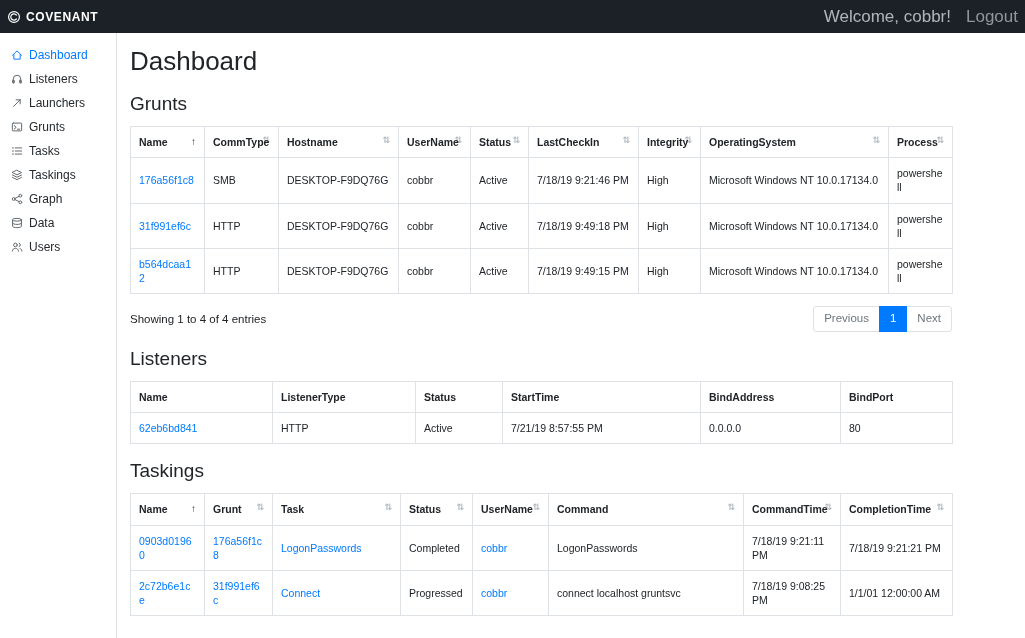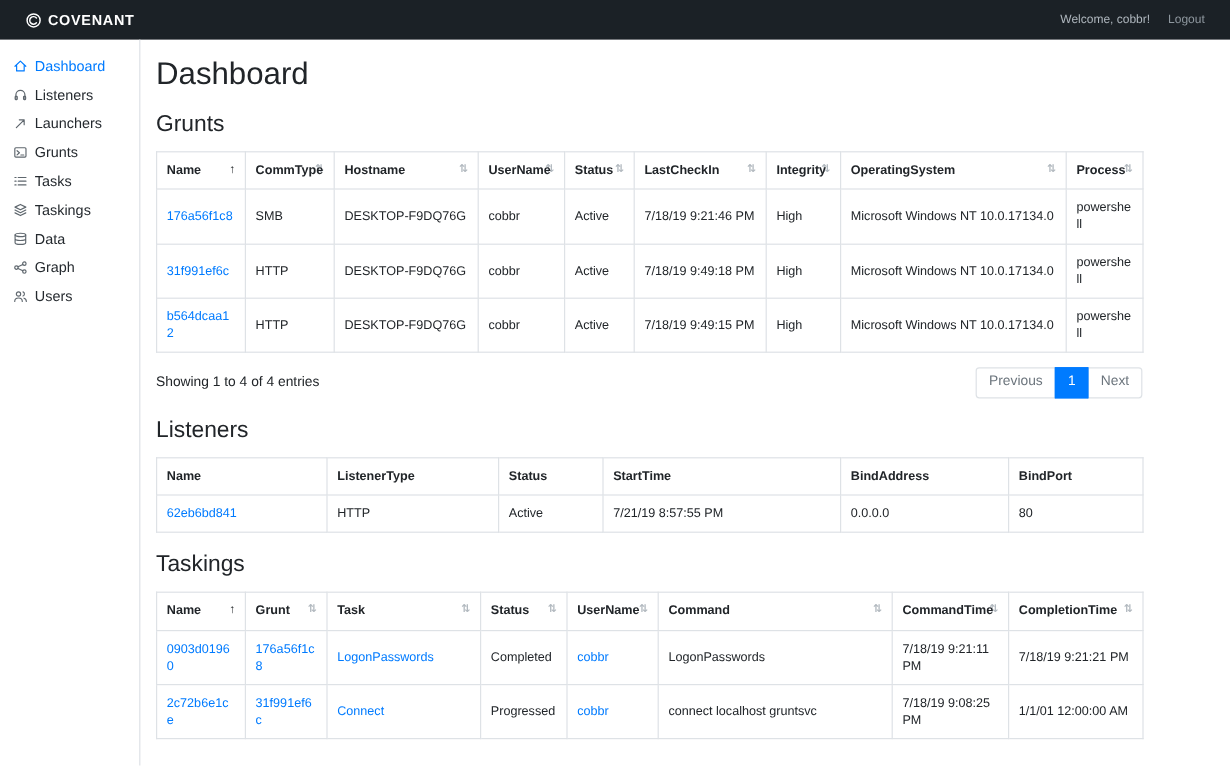--- a/index.html
+++ b/index.html
@@ -1,22 +1,22 @@
 <!DOCTYPE html>
 <html style="--accent: #007bff; --topbar-bg: #1b2126; --border: #dee2e6;"><head>
 <meta charset="utf-8">
 <style>
 *{box-sizing:border-box;margin:0;padding:0}
 html,body{width:1025px;height:638px;overflow:hidden}
 body{font-family:"Liberation Sans","DejaVu Sans",sans-serif;background:#fff;color:#212529}
 :root{--accent:#007bff;--topbar-bg:#1b2126;--border:#dee2e6}
-.topbar{height:33px;background:var(--topbar-bg);display:flex;align-items:center;justify-content:space-between;padding:0 21px}
+.topbar{height:33px;background:var(--topbar-bg);display:flex;align-items:center;justify-content:space-between;padding:0 7px}
 .brand{display:flex;align-items:center;gap:5px;color:#fff;font-size:12px;font-weight:bold;letter-spacing:.6px;cursor:pointer}
 .brand-icon svg{display:block}
-.topbar-right{display:flex;align-items:center;gap:15px;font-size:10px}
+.topbar-right{display:flex;align-items:center;gap:15px;font-size:17px}
 .welcome{color:#aeb6bd;cursor:pointer}
 .logout{color:#8e979e;cursor:pointer}
 .layout{display:flex;height:620px}
 .sidebar{width:117px;border-right:1px solid var(--border);padding-top:10px;flex-shrink:0}
 .side-item{display:flex;align-items:center;gap:6px;padding:5px 11px;font-size:12px;color:#24292e;cursor:pointer;white-space:nowrap}
 .side-item .si-icon{color:#5f676e;display:inline-flex;width:12px;flex-shrink:0}
 .side-item.active{color:var(--accent)}
 .side-item.active .si-icon{color:var(--accent)}
 .main{flex:1;padding:13px 0 0 13px;overflow:hidden}
 .content{width:822px}
@@ -104,36 +104,36 @@
         <span class="si-icon">
           <svg width="12" height="12" viewBox="0 0 16 16" fill="none" stroke="currentColor" stroke-width="1.3" stroke-linecap="round" stroke-linejoin="round">
             <path d="m8 1.8 6 3-6 3-6-3zM2 8l6 3 6-3M2 11.2l6 3 6-3"></path>
           </svg>
         </span>
         <span>Taskings</span>
       </div>
       <div class="side-item">
         <span class="si-icon">
           <svg width="12" height="12" viewBox="0 0 16 16" fill="none" stroke="currentColor" stroke-width="1.3" stroke-linecap="round" stroke-linejoin="round">
-            <ellipse cx="8" cy="3.7" rx="5.9" ry="1.9"></ellipse>
-            <path d="M2.1 3.7v8.6c0 1 2.6 1.9 5.9 1.9s5.9-.9 5.9-1.9V3.7M2.1 8c0 1 2.6 1.9 5.9 1.9S13.9 9 13.9 8"></path>
-          </svg>
-        </span>
-        <span>Data</span>
-      </div>
-      <div class="side-item">
-        <span class="si-icon">
-          <svg width="12" height="12" viewBox="0 0 16 16" fill="none" stroke="currentColor" stroke-width="1.3" stroke-linecap="round" stroke-linejoin="round">
             <circle cx="12.4" cy="3.6" r="1.9"></circle>
             <circle cx="3.6" cy="8" r="1.9"></circle>
             <circle cx="12.4" cy="12.4" r="1.9"></circle>
             <path d="m5.4 7.1 5.3-2.6M5.4 8.9l5.3 2.6"></path>
           </svg>
         </span>
         <span>Graph</span>
+      </div>
+      <div class="side-item">
+        <span class="si-icon">
+          <svg width="12" height="12" viewBox="0 0 16 16" fill="none" stroke="currentColor" stroke-width="1.3" stroke-linecap="round" stroke-linejoin="round">
+            <ellipse cx="8" cy="3.7" rx="5.9" ry="1.9"></ellipse>
+            <path d="M2.1 3.7v8.6c0 1 2.6 1.9 5.9 1.9s5.9-.9 5.9-1.9V3.7M2.1 8c0 1 2.6 1.9 5.9 1.9S13.9 9 13.9 8"></path>
+          </svg>
+        </span>
+        <span>Data</span>
       </div>
       <div class="side-item">
         <span class="si-icon">
           <svg width="12" height="12" viewBox="0 0 16 16" fill="none" stroke="currentColor" stroke-width="1.3" stroke-linecap="round" stroke-linejoin="round">
             <circle cx="5.9" cy="5.3" r="2.4"></circle>
             <path d="M1.7 13.6c0-2.3 1.9-3.8 4.2-3.8s4.2 1.5 4.2 3.8M10.9 7.5a2.4 2.4 0 0 0 0-4.5M12 10c1.7.5 2.6 1.8 2.6 3.6"></path>
           </svg>
         </span>
         <span>Users</span>
       </div>

